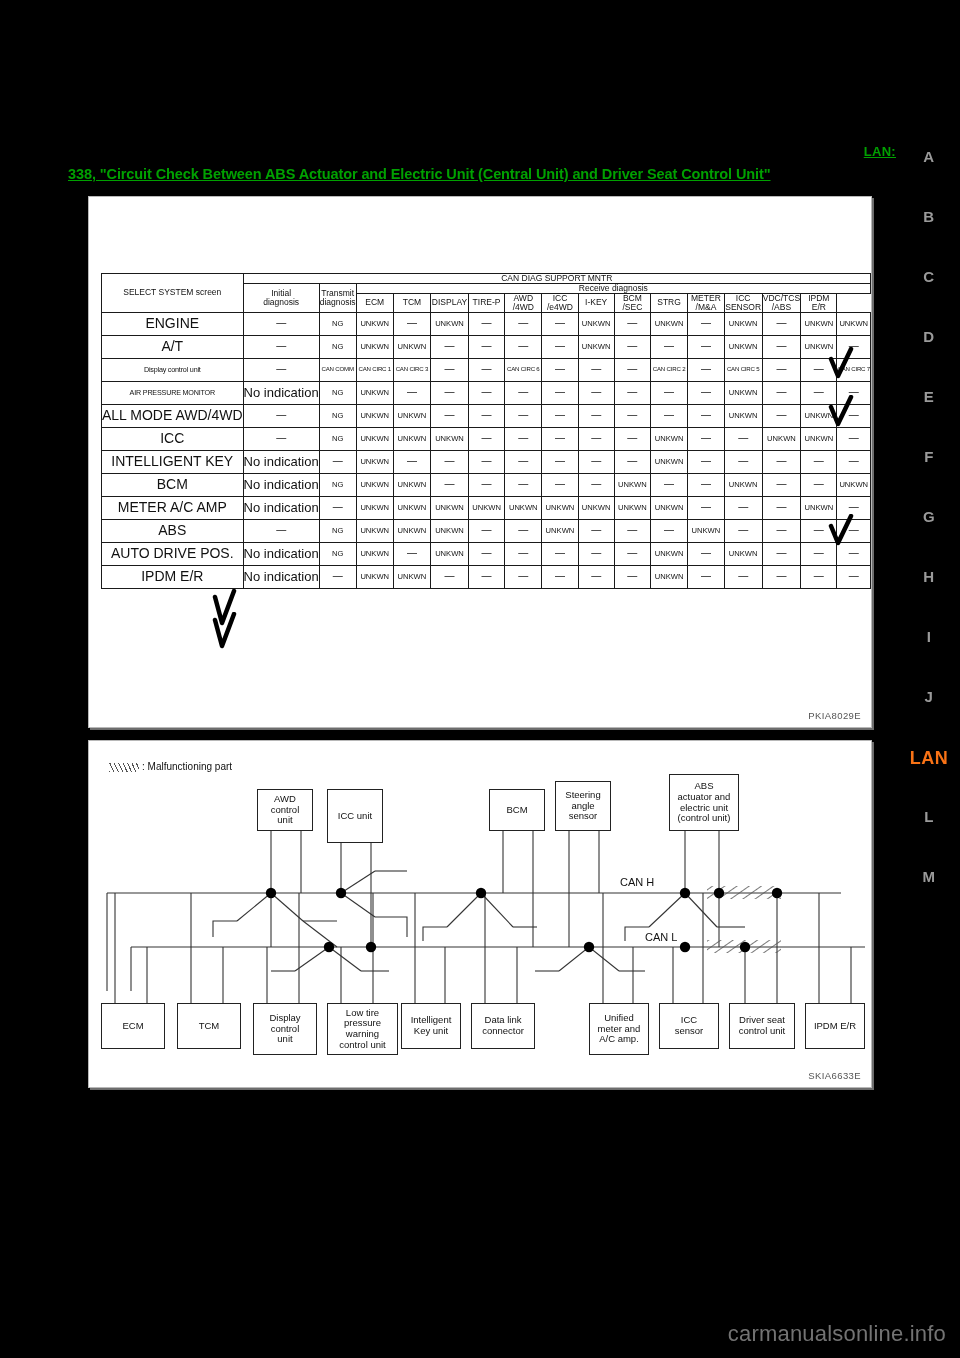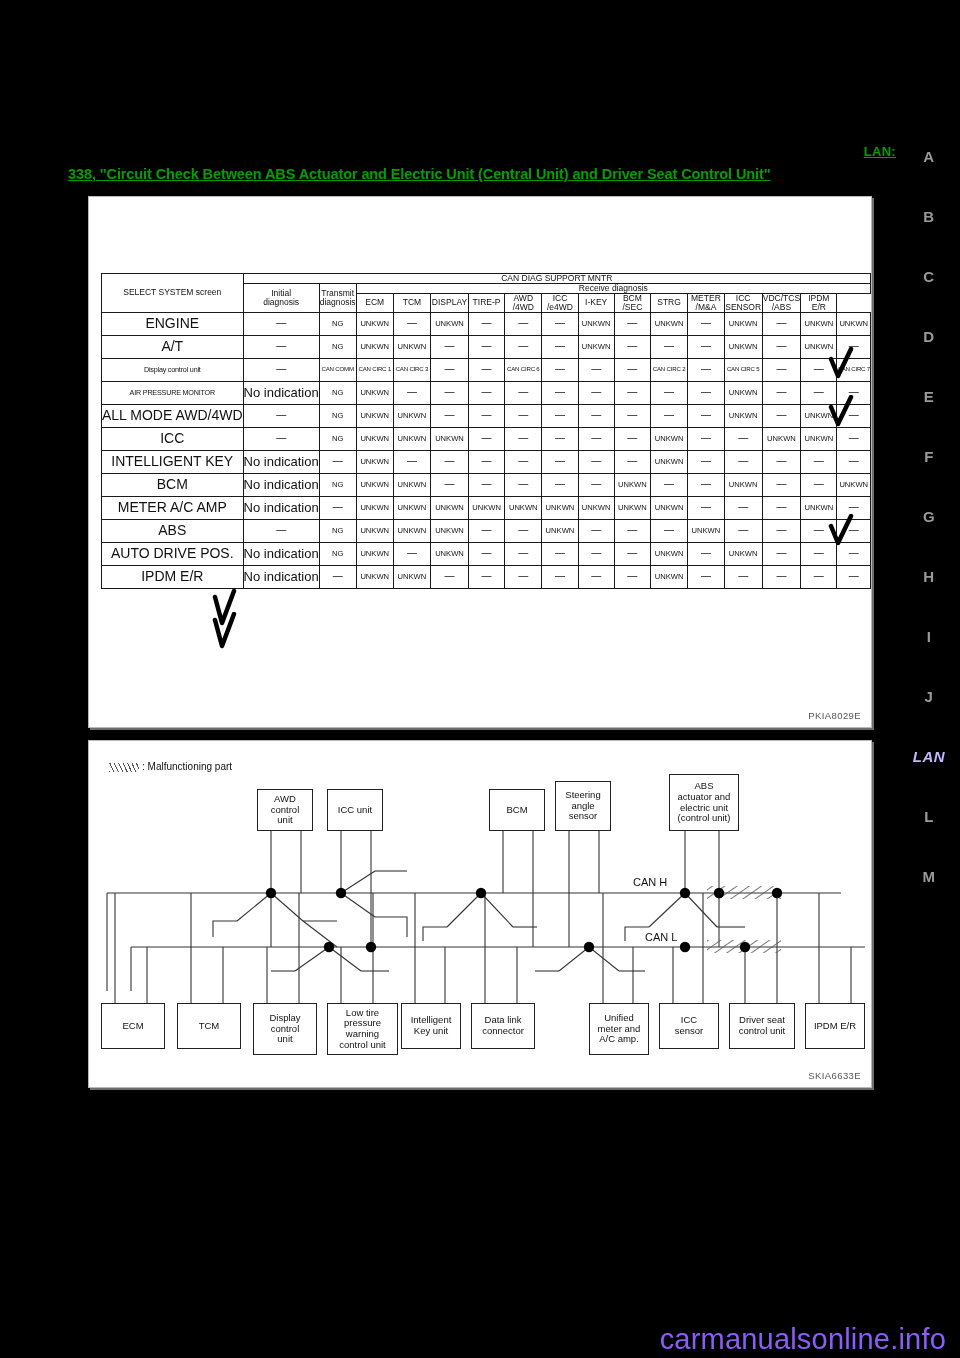--- a/index.html
+++ b/index.html
@@ -14,21 +14,21 @@
 
   
   #tab-rail {
     position:absolute; right:0; top:0; width:62px; height:1358px;
   }
   .tab {
     position:absolute; left:0; width:62px; text-align:center;
     font-size:15px; font-weight:bold; color:#9a9a9a;
     letter-spacing:.5px;
   }
-  .tab.tab-current { color:#c4b5fd; font-size:15px;font-style:italic; }
+  .tab.tab-current { color:#f97316; font-size:18px; }
 
   
   #hdr-lan {
     position:absolute; right:64px; top:144px;
     font-size:13px; font-weight:bold; color:#00a000;
     text-decoration:underline; letter-spacing:.3px;
   }
   #page-title {
     position:absolute; left:68px; top:166px;
     font-size:14.5px; font-weight:bold; color:#00a000;
@@ -97,22 +97,22 @@
     display:flex; align-items:center; justify-content:center;
     text-align:center; font-size:9.5px; color:#111; line-height:1.12;
     padding:1px;
   }
   .bus-label {
     position:absolute; font-size:11px; color:#111;
   }
 
   
   #watermark {
-    position:absolute; right:14px; bottom:2px;
-    font-size:29px; color:#8b5cf6; letter-spacing:.2px;
+    position:absolute; right:14px; bottom:11px;
+    font-size:22px; color:#737373; letter-spacing:.2px;
   }
 </style>
 </head>
 <body>
 
 <div id="tab-rail">
     <div class="tab" style="top: 148px;">A</div>
     <div class="tab" style="top: 208px;">B</div>
     <div class="tab" style="top: 268px;">C</div>
     <div class="tab" style="top: 328px;">D</div>
@@ -568,28 +568,28 @@
       <circle cx="630" cy="152" r="5.2"></circle>
       <circle cx="688" cy="152" r="5.2"></circle>
       <circle cx="240" cy="206" r="5.2"></circle>
       <circle cx="282" cy="206" r="5.2"></circle>
       <circle cx="500" cy="206" r="5.2"></circle>
       <circle cx="596" cy="206" r="5.2"></circle>
       <circle cx="656" cy="206" r="5.2"></circle>
     </g>
   </svg>
 
-  <div class="bus-label" style="left:544px; top:135px;">CAN H</div>
+  <div class="bus-label" style="left:531px; top:135px;">CAN H</div>
   <div class="bus-label" style="left:556px; top:190px;">CAN L</div>
 
   <div class="nbox" id="ntop-0" style="left: 168px; top: 48px; width: 56px; height: 42px; flex-direction: column;">
       <div>AWD control</div>
       <div>unit</div>
     </div>
-  <div class="nbox" id="ntop-1" style="left: 238px; top: 48px; width: 56px; height: 42px; flex-direction: column;">
+  <div class="nbox" id="ntop-1" style="left: 238px; top: 48px; width: 56px; height: 54px; flex-direction: column;">
       <div>ICC unit</div>
     </div>
   <div class="nbox" id="ntop-2" style="left: 400px; top: 48px; width: 56px; height: 42px; flex-direction: column;">
       <div>BCM</div>
     </div>
   <div class="nbox" id="ntop-3" style="left: 466px; top: 40px; width: 56px; height: 50px; flex-direction: column;">
       <div>Steering</div>
       <div>angle</div>
       <div>sensor</div>
     </div>

